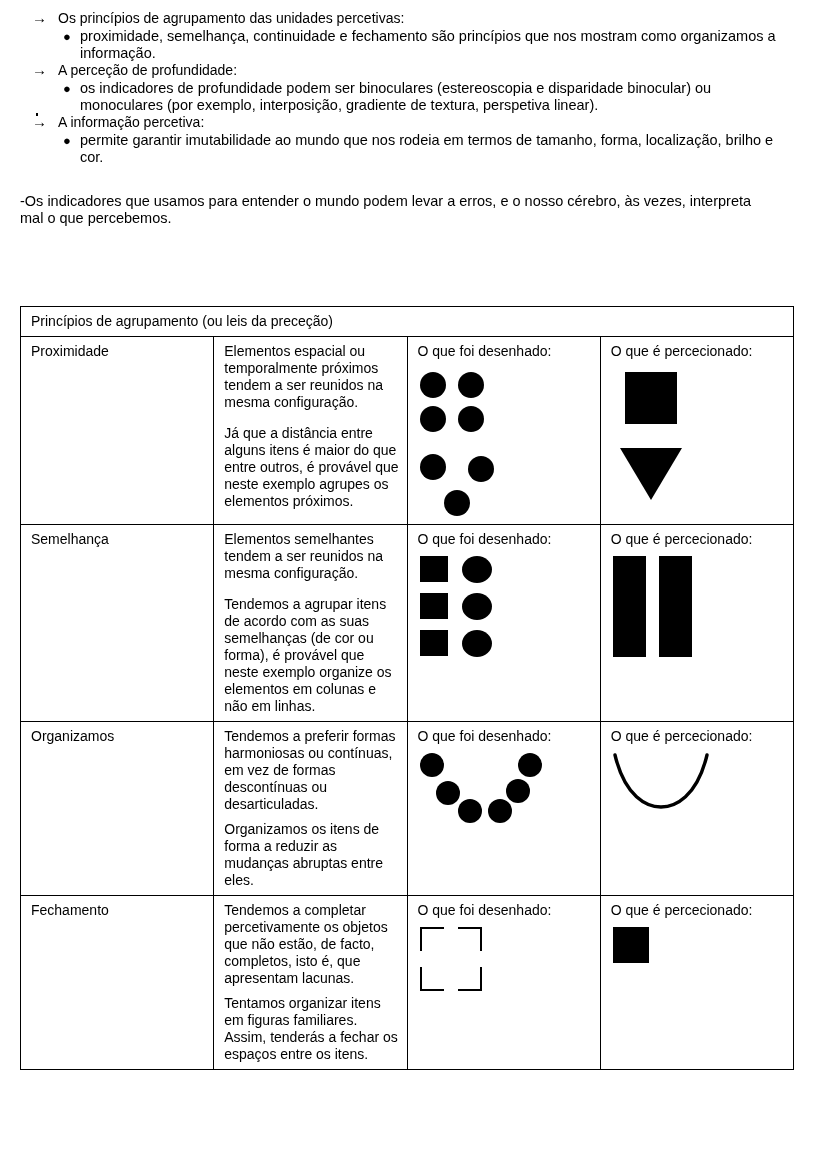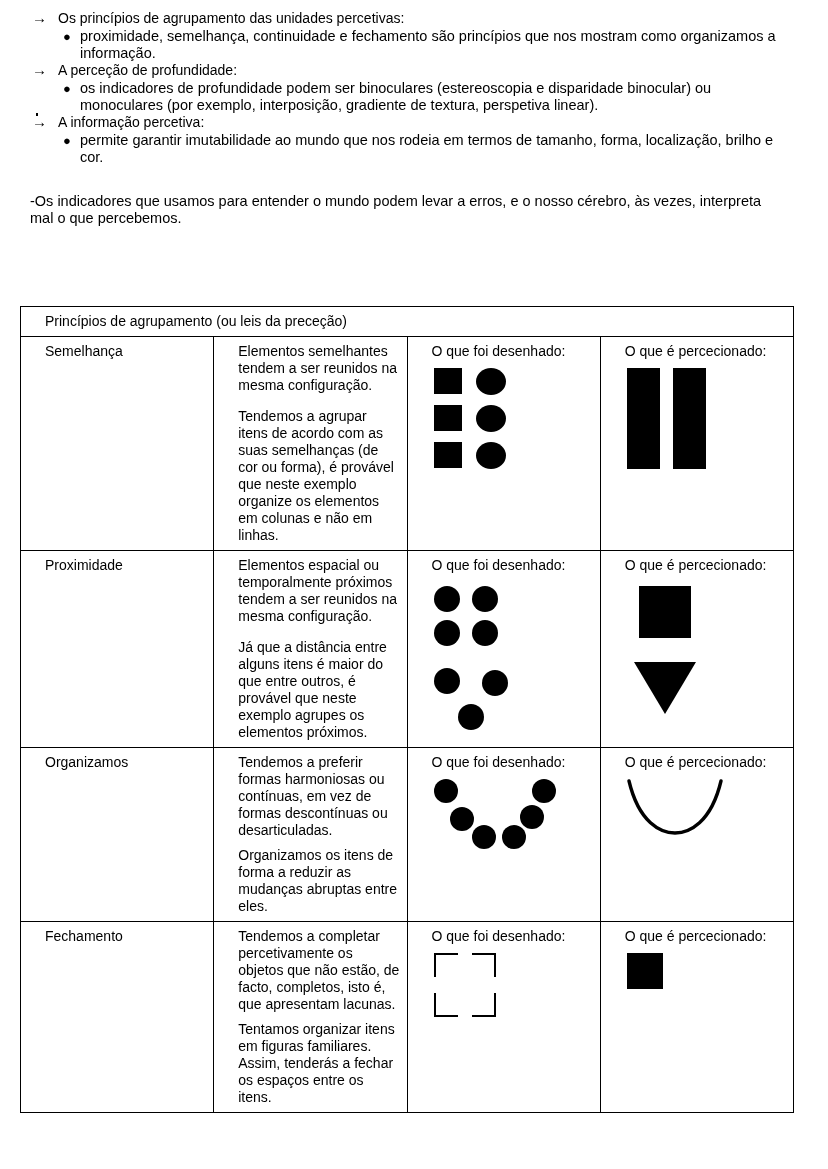--- a/index.html
+++ b/index.html
@@ -78,21 +78,21 @@
     height: 3px;
     background: #000;
   }
 
   
   .paras {
     position: absolute;
     left: 0;
     top: 178px;
     width: 792px;
-    padding: 0 30px;
+    padding: 0 20px;
     box-sizing: border-box;
   }
   .para {
     font-size: 14.5px;
     line-height: 17.5px;
     margin-bottom: 8px;
   }
 
   
   .tbl-wrap {
@@ -102,21 +102,21 @@
     width: 774px;
   }
   table.grid {
     border-collapse: collapse;
     width: 774px;
     table-layout: fixed;
   }
   table.grid td, table.grid th {
     border: 1px solid #000000;
     vertical-align: top;
-    padding: 6px 7px 6px 24px;
+    padding: 6px 7px 6px 10px;
     font-size: 14px;
     line-height: 17px;
     font-weight: normal;
     text-align: left;
   }
   th.title-cell {
     text-align: center;
     font-weight: bold;
     font-size: 14.5px;
     padding: 8px 6px 9px 6px;
@@ -217,46 +217,20 @@
   <div class="tbl-wrap">
     <table class="grid">
       <thead>
         <tr>
           <th class="title-cell" colspan="4">Princípios de agrupamento (ou leis da preceção)</th>
         </tr>
       </thead>
       <tbody>
 
         <tr>
-          <td class="name-col">Semelhança</td>
-          <td class="desc-col">
-            <p class="cell-p">Elementos semelhantes tendem a ser reunidos na mesma configuração.</p>
-            <p class="cell-p">Tendemos a agrupar itens de acordo com as suas semelhanças (de cor ou forma), é provável que neste exemplo organize os elementos em colunas e não em linhas.</p>
-          </td>
-          <td class="draw-col">
-            <p class="ill-label">O que foi desenhado:</p>
-            <div class="fig fig-simil">
-              <span class="sq" style="left:2px;  top:0px;  width:28px; height:26px;"></span>
-              <span class="sq" style="left:2px;  top:37px; width:28px; height:26px;"></span>
-              <span class="sq" style="left:2px;  top:74px; width:28px; height:26px;"></span>
-              <span class="dot" style="left:44px; top:0px;  width:30px; height:27px;"></span>
-              <span class="dot" style="left:44px; top:37px; width:30px; height:27px;"></span>
-              <span class="dot" style="left:44px; top:74px; width:30px; height:27px;"></span>
-            </div>
-          </td>
-          <td class="perc-col">
-            <p class="ill-label">O que é percecionado:</p>
-            <div class="fig fig-simil-perc">
-              <span class="bar" style="left:2px;  top:0px; width:33px; height:101px;"></span>
-              <span class="bar" style="left:48px; top:0px; width:33px; height:101px;"></span>
-            </div>
-          </td>
-        </tr>
-
-        <tr>
           <td class="name-col">Proximidade</td>
           <td class="desc-col">
             <p class="cell-p">Elementos espacial ou temporalmente próximos tendem a ser reunidos na mesma configuração.</p>
             <p class="cell-p">Já que a distância entre alguns itens é maior do que entre outros, é provável que neste exemplo agrupes os elementos próximos.</p>
           </td>
           <td class="draw-col">
             <p class="ill-label">O que foi desenhado:</p>
             <div class="fig fig-prox">
               <span class="dot" style="left:2px;  top:4px;  width:26px; height:26px;"></span>
               <span class="dot" style="left:40px; top:4px;  width:26px; height:26px;"></span>
@@ -270,20 +244,46 @@
           <td class="perc-col">
             <p class="ill-label">O que é percecionado:</p>
             <div class="fig fig-prox">
               <span class="sq" style="left:14px; top:4px; width:52px; height:52px;"></span>
               <span class="tri" style="left:9px; top:80px;"></span>
             </div>
           </td>
         </tr>
 
         <tr>
+          <td class="name-col">Semelhança</td>
+          <td class="desc-col">
+            <p class="cell-p">Elementos semelhantes tendem a ser reunidos na mesma configuração.</p>
+            <p class="cell-p">Tendemos a agrupar itens de acordo com as suas semelhanças (de cor ou forma), é provável que neste exemplo organize os elementos em colunas e não em linhas.</p>
+          </td>
+          <td class="draw-col">
+            <p class="ill-label">O que foi desenhado:</p>
+            <div class="fig fig-simil">
+              <span class="sq" style="left:2px;  top:0px;  width:28px; height:26px;"></span>
+              <span class="sq" style="left:2px;  top:37px; width:28px; height:26px;"></span>
+              <span class="sq" style="left:2px;  top:74px; width:28px; height:26px;"></span>
+              <span class="dot" style="left:44px; top:0px;  width:30px; height:27px;"></span>
+              <span class="dot" style="left:44px; top:37px; width:30px; height:27px;"></span>
+              <span class="dot" style="left:44px; top:74px; width:30px; height:27px;"></span>
+            </div>
+          </td>
+          <td class="perc-col">
+            <p class="ill-label">O que é percecionado:</p>
+            <div class="fig fig-simil-perc">
+              <span class="bar" style="left:2px;  top:0px; width:33px; height:101px;"></span>
+              <span class="bar" style="left:48px; top:0px; width:33px; height:101px;"></span>
+            </div>
+          </td>
+        </tr>
+
+        <tr>
           <td class="name-col">Organizamos</td>
           <td class="desc-col">
             <p class="cell-p tight">Tendemos a preferir formas harmoniosas ou contínuas, em vez de formas descontínuas ou desarticuladas.</p>
             <p class="cell-p tight">Organizamos os itens de forma a reduzir as mudanças abruptas entre eles.</p>
           </td>
           <td class="draw-col">
             <p class="ill-label">O que foi desenhado:</p>
             <div class="fig fig-cont">
               <span class="dot" style="left:2px;  top:0px;  width:24px; height:24px;"></span>
               <span class="dot" style="left:18px; top:28px; width:24px; height:24px;"></span>

